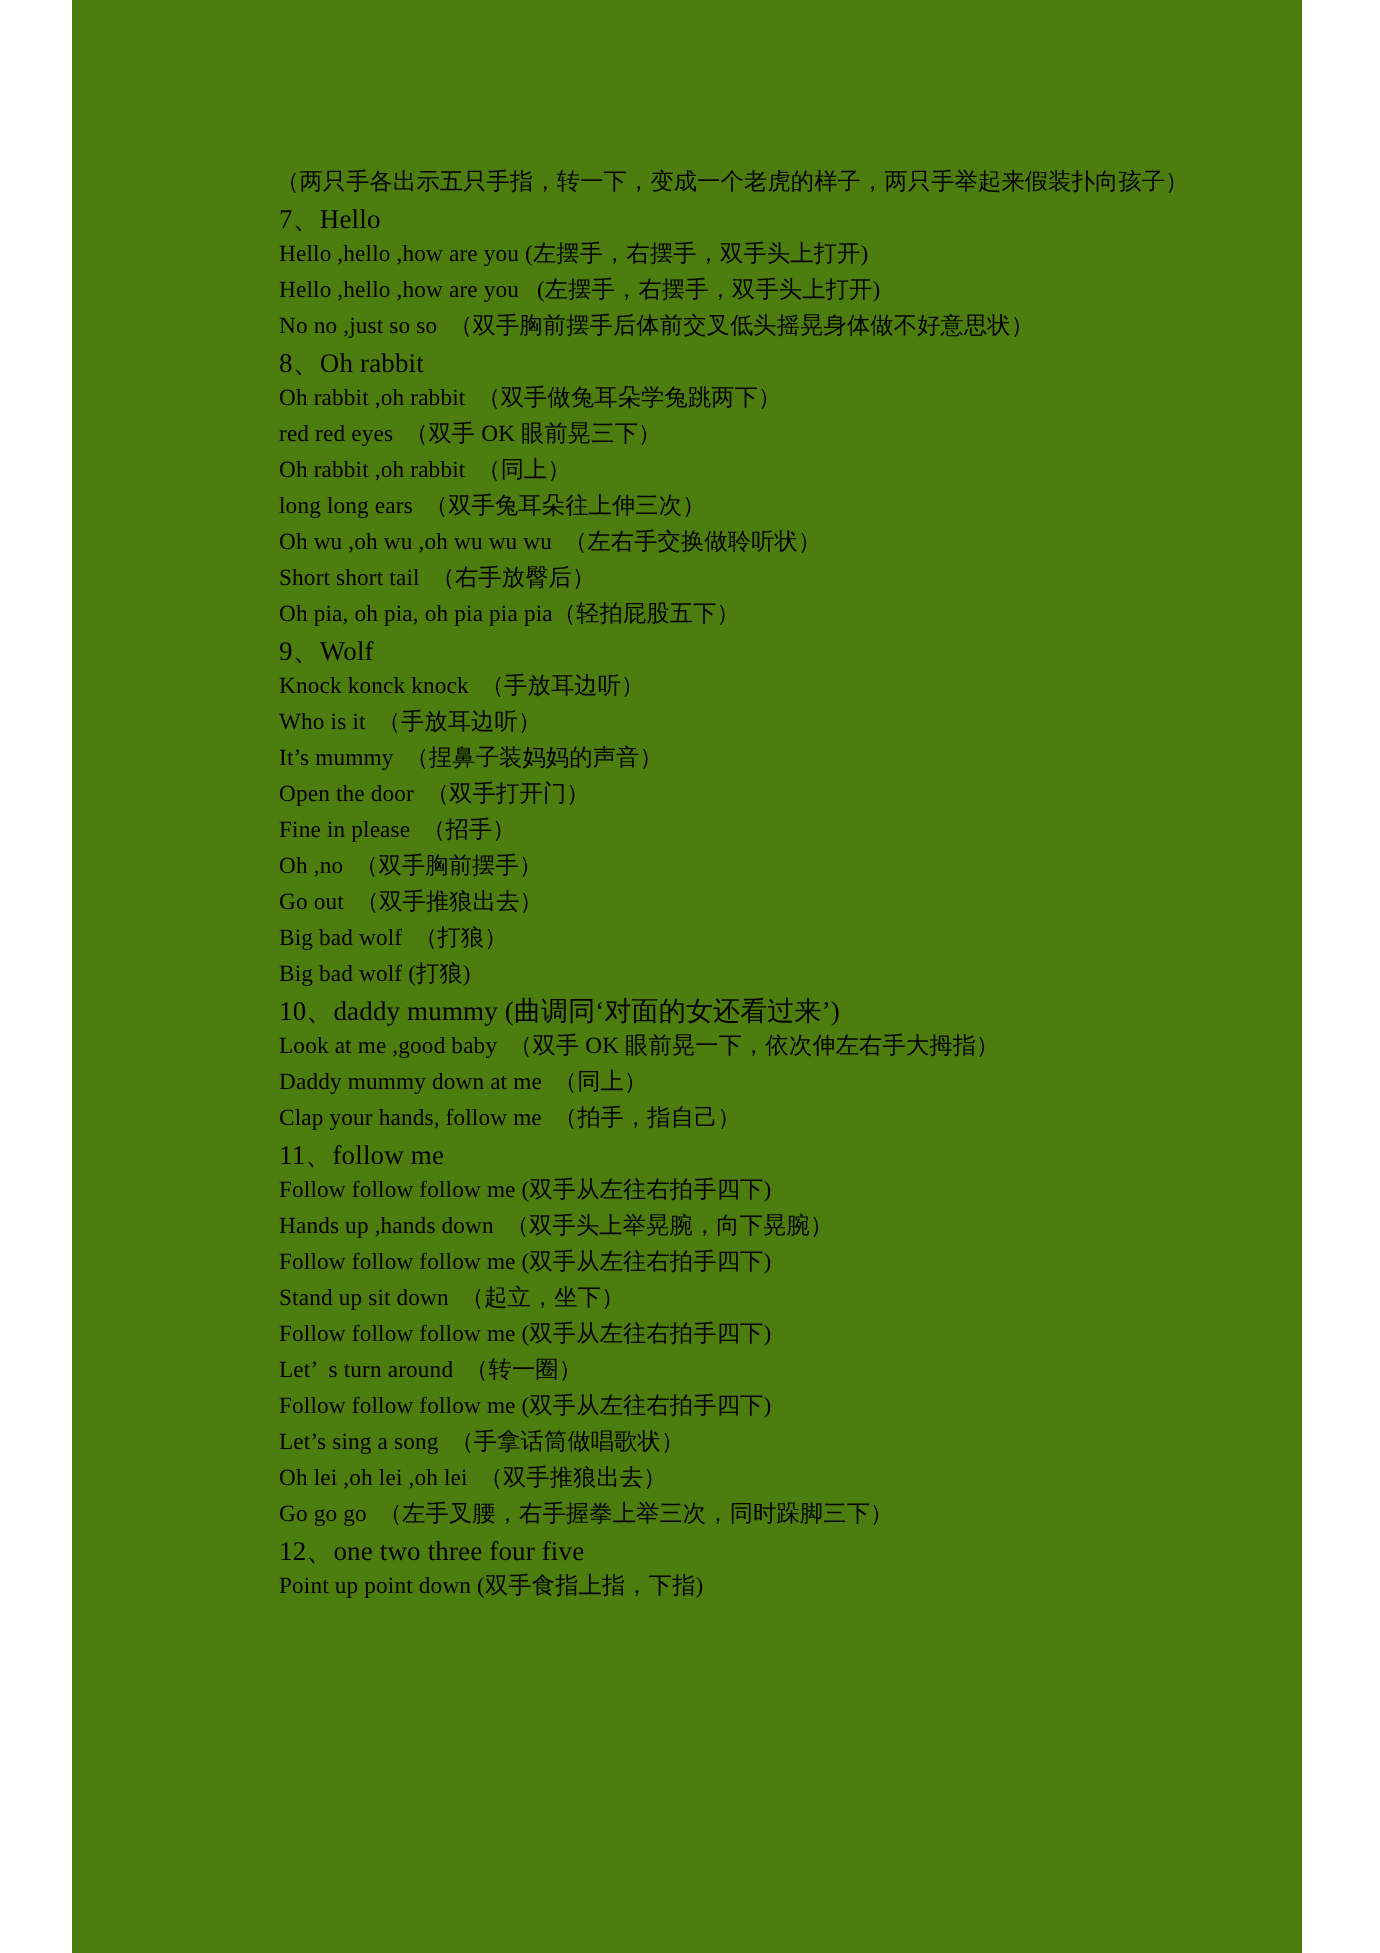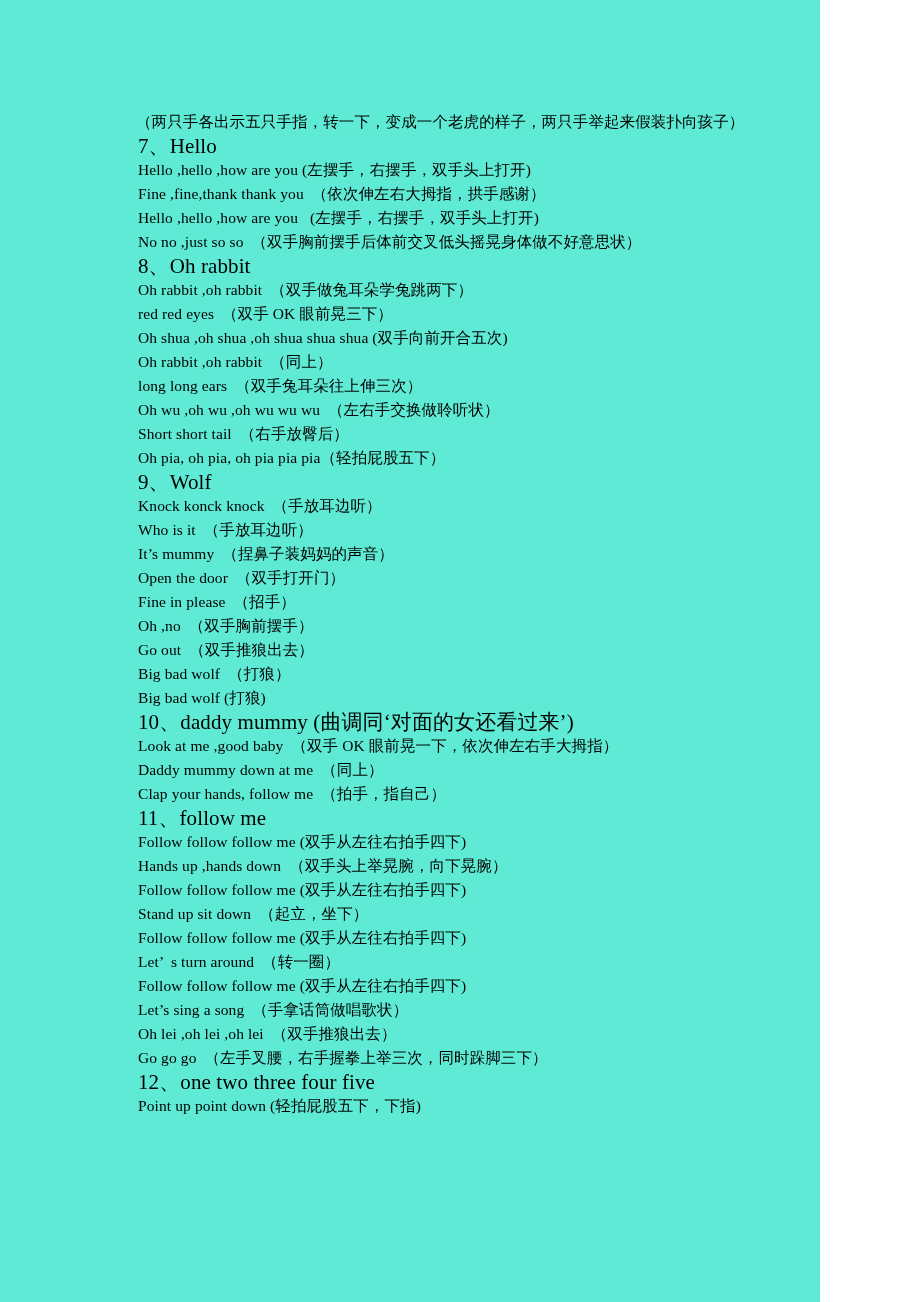--- a/index.html
+++ b/index.html
@@ -10,23 +10,24 @@
   }
   body {
     font-family: "Liberation Serif", "DejaVu Serif", serif;
     color: #000000;
     -webkit-font-smoothing: antialiased;
   }
   .page {
     position: relative;
     width: 820px;
     height: 1302px;
-    background: #5eead4;
+    background: #4d7c0f;
     overflow: hidden;
     box-sizing: border-box;
+    margin-left: 48px;
   }
   .doc-body {
     position: absolute;
     left: 138px;
     top: 110px;
     width: 680px;
   }
   .line {
     font-size: 15.5px;
     line-height: 24px;
@@ -34,38 +35,36 @@
     white-space: pre;
     letter-spacing: 0.1px;
     color: #000000;
   }
   
   .line.indent-paren {
     text-indent: -2px;
   }
   
   .line.section {
-    font-size: 21px;
+    font-size: 18px;
   }
 </style>
 </head>
 <body>
 
 <div class="page">
   <div class="doc-body" id="doc-body">
       <div class="line indent-paren">（两只手各出示五只手指，转一下，变成一个老虎的样子，两只手举起来假装扑向孩子）</div>
       <div class="line section">7、Hello</div>
       <div class="line">Hello ,hello ,how are you (左摆手，右摆手，双手头上打开)</div>
-      <div class="line">Fine ,fine,thank thank you  （依次伸左右大拇指，拱手感谢）</div>
       <div class="line">Hello ,hello ,how are you   (左摆手，右摆手，双手头上打开)</div>
       <div class="line">No no ,just so so  （双手胸前摆手后体前交叉低头摇晃身体做不好意思状）</div>
       <div class="line section">8、Oh rabbit</div>
       <div class="line">Oh rabbit ,oh rabbit  （双手做兔耳朵学兔跳两下）</div>
       <div class="line">red red eyes  （双手 OK 眼前晃三下）</div>
-      <div class="line">Oh shua ,oh shua ,oh shua shua shua (双手向前开合五次)</div>
       <div class="line">Oh rabbit ,oh rabbit  （同上）</div>
       <div class="line">long long ears  （双手兔耳朵往上伸三次）</div>
       <div class="line">Oh wu ,oh wu ,oh wu wu wu  （左右手交换做聆听状）</div>
       <div class="line">Short short tail  （右手放臀后）</div>
       <div class="line">Oh pia, oh pia, oh pia pia pia（轻拍屁股五下）</div>
       <div class="line section">9、Wolf</div>
       <div class="line">Knock konck knock  （手放耳边听）</div>
       <div class="line">Who is it  （手放耳边听）</div>
       <div class="line">It’s mummy  （捏鼻子装妈妈的声音）</div>
       <div class="line">Open the door  （双手打开门）</div>
@@ -83,15 +82,15 @@
       <div class="line">Hands up ,hands down  （双手头上举晃腕，向下晃腕）</div>
       <div class="line">Follow follow follow me (双手从左往右拍手四下)</div>
       <div class="line">Stand up sit down  （起立，坐下）</div>
       <div class="line">Follow follow follow me (双手从左往右拍手四下)</div>
       <div class="line">Let’  s turn around  （转一圈）</div>
       <div class="line">Follow follow follow me (双手从左往右拍手四下)</div>
       <div class="line">Let’s sing a song  （手拿话筒做唱歌状）</div>
       <div class="line">Oh lei ,oh lei ,oh lei  （双手推狼出去）</div>
       <div class="line">Go go go  （左手叉腰，右手握拳上举三次，同时跺脚三下）</div>
       <div class="line section">12、one two three four five</div>
-      <div class="line">Point up point down (轻拍屁股五下，下指)</div>
+      <div class="line">Point up point down (双手食指上指，下指)</div>
     </div>
 </div>
 
 </body></html>

